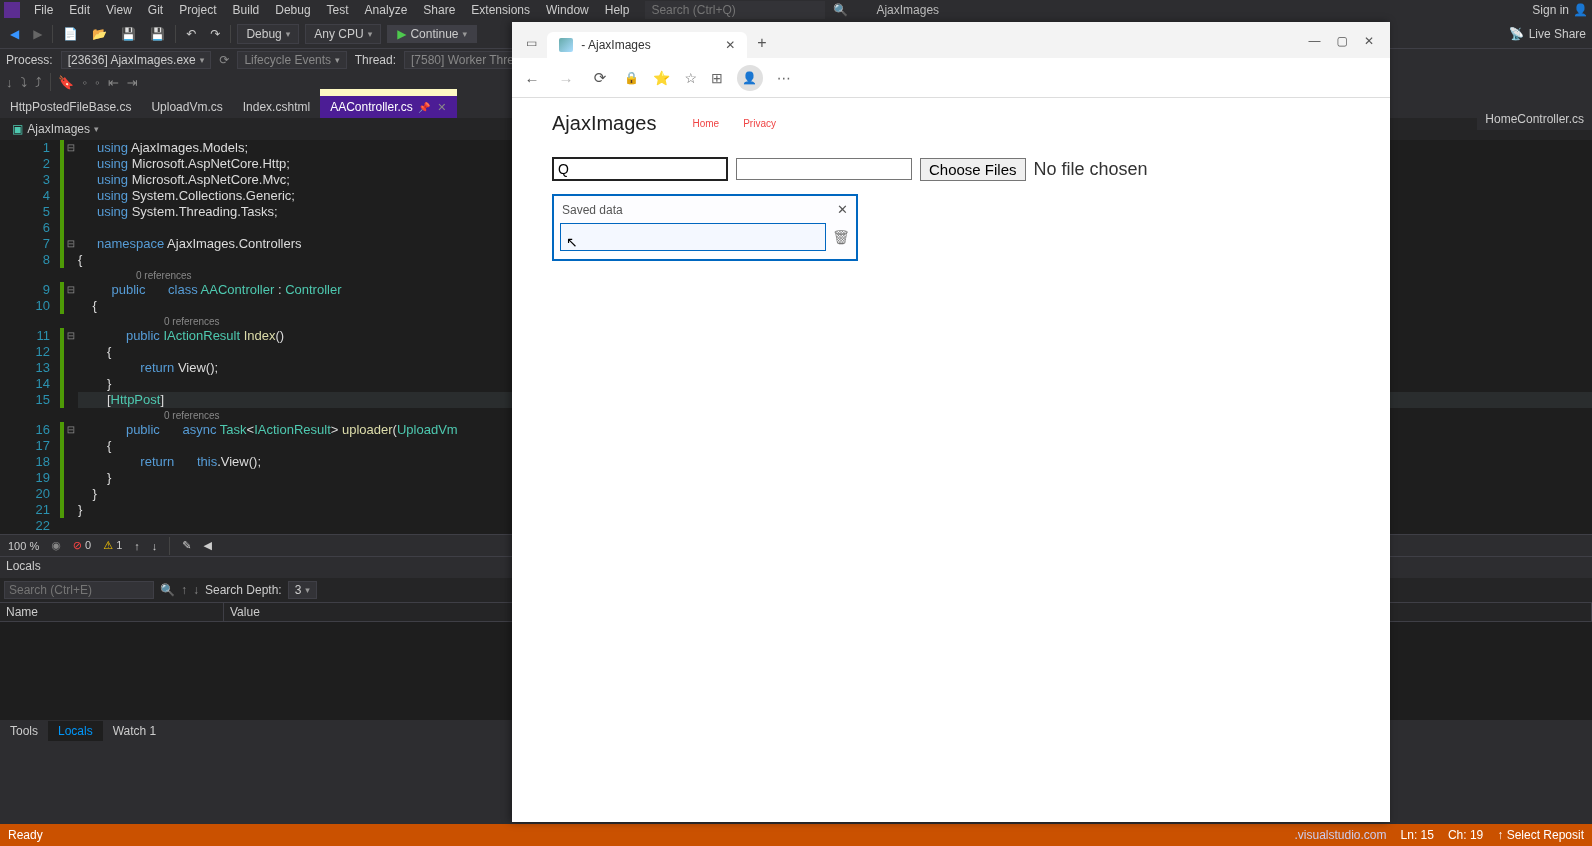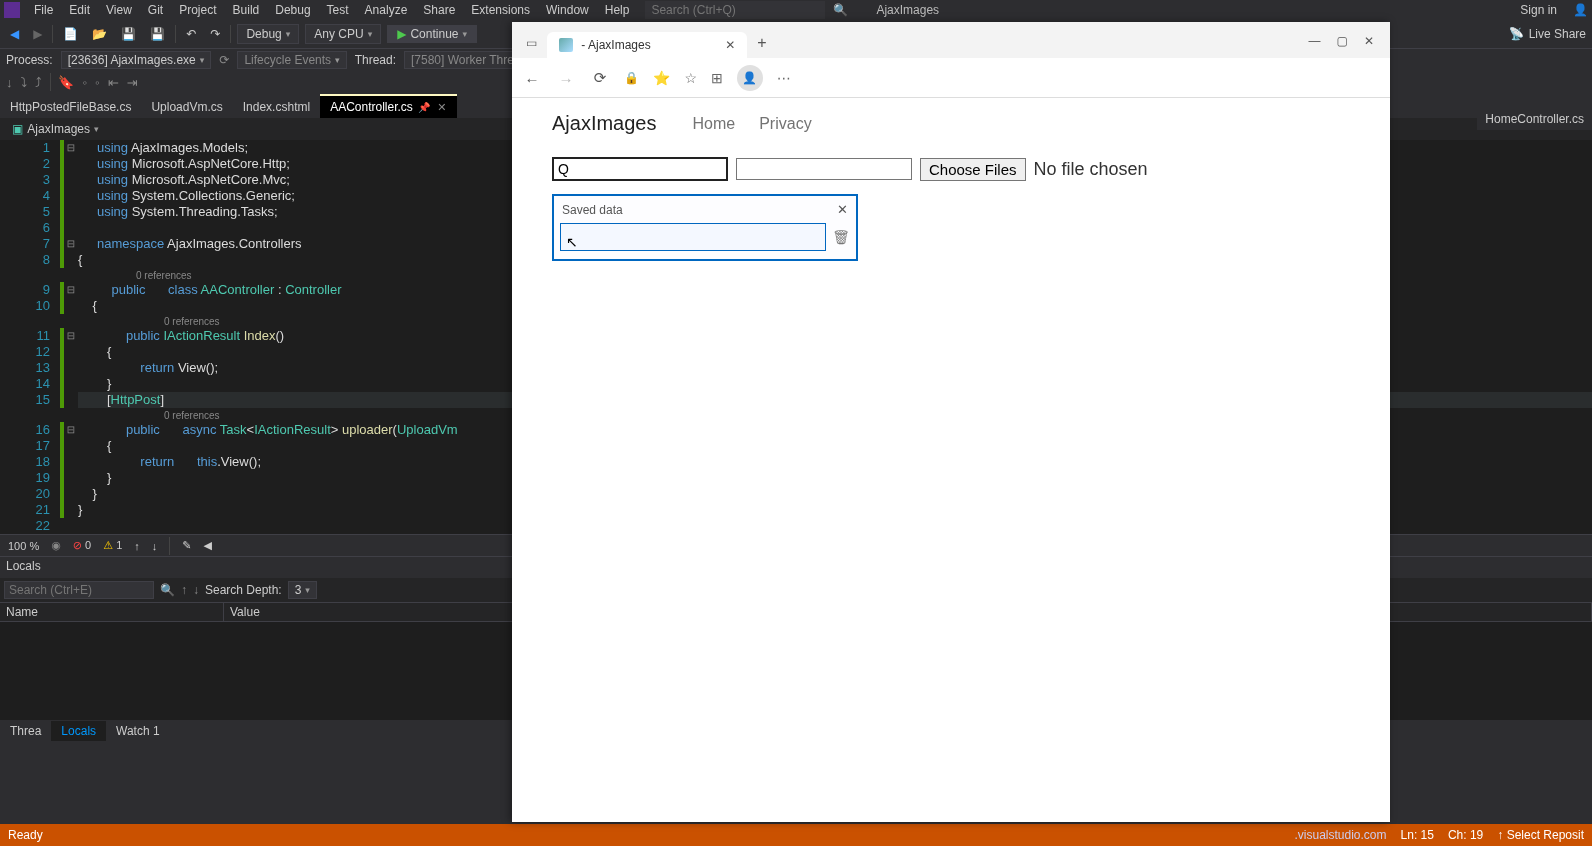--- a/index.html
+++ b/index.html
@@ -5,21 +5,21 @@
 * { margin: 0; padding: 0; box-sizing: border-box; font-family: 'Segoe UI', Tahoma, sans-serif; }
 body { background: #2d2d30; color: #ccc; width: 1592px; height: 846px; overflow: hidden; position: relative; font-size: 12px; }
 
 
 .menubar { height: 20px; background: #2d2d30; display: flex; align-items: center; padding: 0 4px; font-size: 12px; color: #ccc; }
 .menubar .vs-icon { width: 16px; height: 16px; background: #5c2d91; margin-right: 6px; }
 .menu-item { padding: 2px 8px; cursor: default; }
 .menu-search { margin-left: 8px; background: #333337; border: none; color: #999; padding: 2px 6px; width: 180px; font-size: 12px; }
 .menu-search-icon { color: #999; padding: 0 8px; }
 .solution-name { margin-left: 20px; color: #bbb; }
-.menubar-right { margin-left: auto; display: flex; align-items: center; gap: 16px; }
+.menubar-right { margin-left: auto; display: flex; align-items: center; gap: 4px; }
 .signin { color: #ccc; font-size: 12px; }
 
 
 .toolbar { height: 28px; background: #2d2d30; display: flex; align-items: center; padding: 0 6px; gap: 6px; font-size: 12px; }
 .tool-btn { padding: 2px 4px; color: #ccc; display: flex; align-items: center; gap: 2px; }
 .tool-sep { width: 1px; height: 18px; background: #444; }
 .tool-combo { background: #333337; color: #ccc; padding: 2px 8px; border: 1px solid #3f3f46; display: flex; align-items: center; gap: 4px; }
 .continue-btn { background: #3f3f46; padding: 2px 10px; display: flex; align-items: center; gap: 4px; }
 .continue-play { color: #4ec94e; }
 .live-share { margin-left: auto; display: flex; align-items: center; gap: 4px; color: #ccc; }
@@ -28,21 +28,21 @@
 .process-bar { height: 22px; background: #2d2d30; display: flex; align-items: center; padding: 0 6px; gap: 8px; font-size: 12px; color: #ccc; border-top: 1px solid #3f3f46; }
 .proc-combo { background: #333337; border: 1px solid #3f3f46; padding: 1px 6px; display: flex; align-items: center; gap: 4px; }
 
 
 .icon-toolbar { height: 24px; background: #2d2d30; display: flex; align-items: center; padding: 0 6px; gap: 8px; }
 .icon-tb { color: #888; font-size: 13px; }
 
 
 .tabs-row { height: 24px; background: #2d2d30; display: flex; align-items: flex-end; font-size: 12px; }
 .tab { padding: 4px 10px; background: #2d2d30; color: #ccc; display: flex; align-items: center; gap: 6px; border-top: 1px solid transparent; }
-.tab.active { background: #000000; color: #fff; border-top: 2px solid #fef9c3; }
+.tab.active { background: #4c1d95; color: #fff; border-top: 7px solid #fef9c3; }
 .tab-close { color: #888; font-size: 11px; }
 
 
 .dropdown-bar { height: 22px; background: #252526; display: flex; align-items: center; padding: 0 4px; font-size: 12px; color: #ccc; }
 .dd-item { padding: 2px 8px; display: flex; align-items: center; gap: 4px; }
 
 
 .editor-container { position: relative; background: #1e1e1e; }
 .code-area { display: flex; font-family: Consolas, monospace; font-size: 13px; line-height: 16px; background: #1e1e1e; }
 .gutter { width: 60px; text-align: right; padding-right: 10px; color: #2b91af; background: #1e1e1e; user-select: none; }
@@ -97,21 +97,21 @@
 .addr-lock { color: #666; }
 .addr-url { flex: 1; font-size: 13px; color: #333; }
 .addr-url .host { color: #111; }
 .addr-url .path { color: #888; }
 .toolbar-icon { color: #666; font-size: 14px; }
 .profile-icon { width: 26px; height: 26px; border-radius: 50%; background: #e0e0e0; display: flex; align-items: center; justify-content: center; color: #888; }
 
 .page-body { background: #fff; flex: 1; padding: 14px 40px; position: relative; font-size: 15px; color: #222; }
 .page-nav { display: flex; align-items: center; gap: 24px; margin-bottom: 22px; }
 .page-brand { font-size: 20px; color: #222; margin-right: 12px; }
-.page-link { color: #737373; font-size: 16px; }
+.page-link { color: #ef4444; font-size: 10px; }
 .form-row { display: flex; gap: 8px; align-items: center; }
 .text-input { width: 176px; height: 24px; border: 2px solid #222; padding: 0 4px; font-size: 14px; }
 .text-input.secondary { border: 1px solid #767676; height: 22px; }
 .file-btn { border: 1px solid #767676; padding: 2px 8px; background: #efefef; font-size: 15px; }
 .file-text { font-size: 18px; color: #333; }
 
 .autocomplete { position: absolute; top: 96px; left: 40px; width: 306px; background: #fdfdff; border: 2px solid #0067c0; font-size: 13px; color: #555; padding: 4px 6px 8px 6px; }
 .ac-header { display: flex; justify-content: space-between; align-items: center; padding: 2px 2px 6px 2px; font-size: 12px; }
 .ac-close { color: #555; font-size: 13px; cursor: default; }
 .ac-row { display: flex; align-items: center; gap: 6px; }
@@ -331,21 +331,21 @@
   <span>Search Depth:</span>
   <div class="proc-combo caret">3</div>
 </div>
 <div class="panel-cols">
   <div class="panel-col" style="width:224px">Name</div>
   <div class="panel-col" style="flex:1">Value</div>
 </div>
 <div class="panel-body" style="height:98px"></div>
 
 <div class="bottom-tabs">
-  <div class="btab">Threa</div>
+  <div class="btab">Tools</div>
   <div class="btab active">Locals</div>
   <div class="btab">Watch 1</div>
 </div>
 
 <div class="statusbar">
   <span>Ready</span>
   <div class="right">
     <span style="color:#cce">.visualstudio.com</span>
     <span>Ln: 15</span>
     <span>Ch: 19</span>

